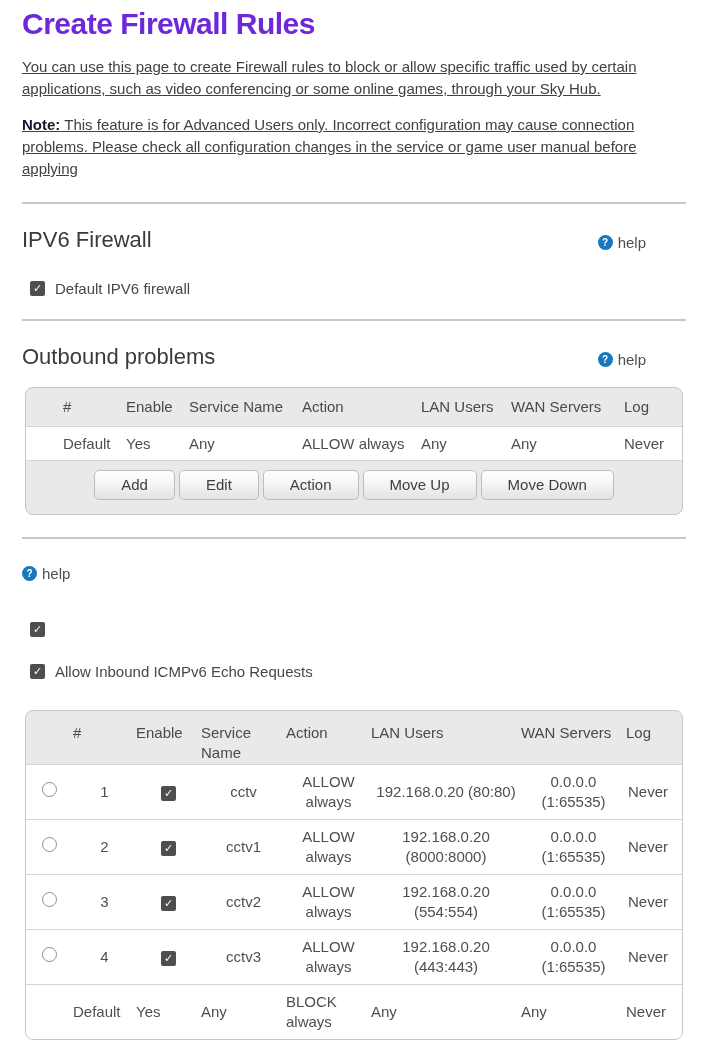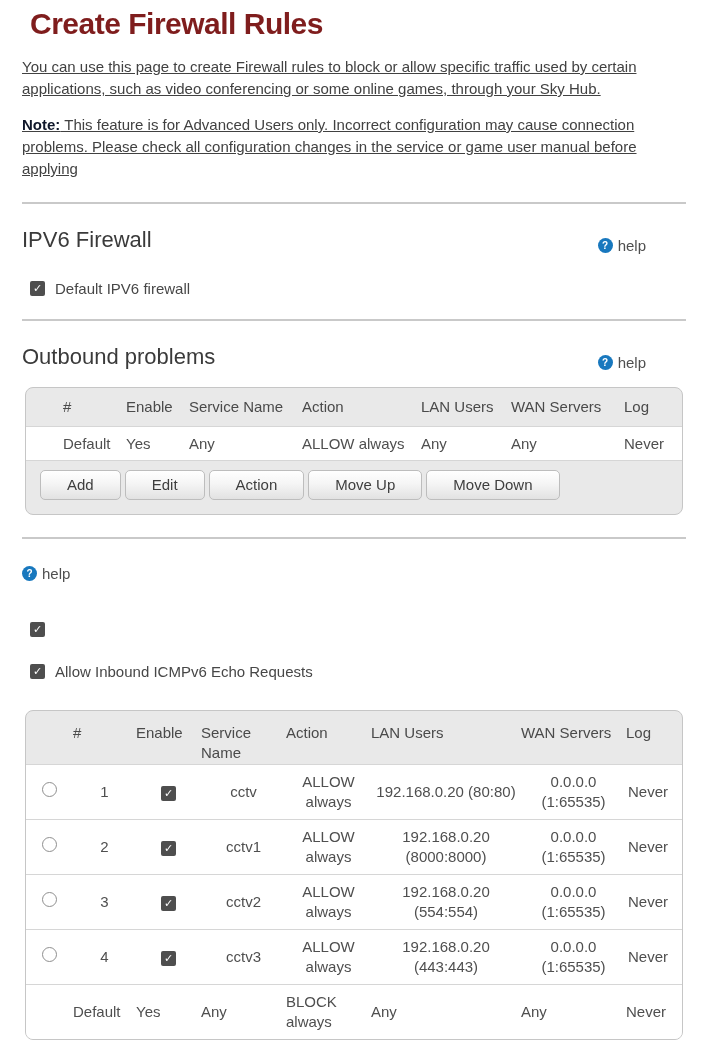--- a/index.html
+++ b/index.html
@@ -6,37 +6,37 @@
   html, body { margin: 0; padding: 0; }
   body {
     width: 708px; height: 1060px; overflow: hidden;
     background: #ffffff;
     font-family: "Liberation Sans", sans-serif;
     color: #424242;
   }
   .page { padding: 6px 22px 0 22px; }
 
   h1 {
-    margin: 0 0 14px 8px;
+    margin: 0 0 14px 0;
     font-size: 30px; line-height: 36px; font-weight: bold;
-    color: #7f1d1d; letter-spacing: -0.5px;
+    color: #6d28d9; letter-spacing: -0.5px;
   }
   p.body-text {
     margin: 0 0 14px 0; max-width: 642px;
     font-size: 15px; line-height: 22px; color: #414141; text-decoration: underline;
   }
   p.body-text .note-label { font-weight: bold; color: #0f172a; }
 
   hr.divider {
     border: none; border-top: 2px solid #c9c9c9;
     margin: 22px 0 0 0;
   }
 
   .section-head {
-    display: flex; justify-content: space-between; align-items: flex-end;
+    display: flex; justify-content: space-between; align-items: center;
     margin-top: 22px;
   }
   h2 {
     margin: 0; font-size: 22px; line-height: 28px;
     font-weight: normal; color: #3a3a3a;
   }
   .help {
     display: inline-flex; align-items: center; gap: 5px;
     margin: 4px 40px 0 0;
     font-size: 15px; color: #4f4f4f; text-decoration: none; cursor: pointer;
@@ -77,21 +77,21 @@
   table { border-collapse: collapse; width: 100%; table-layout: fixed; font-size: 15px; }
   th { font-weight: normal; color: #4a4a4a; text-align: left; padding: 0; }
   td { color: #4f4f4f; padding: 0; }
 
   
   .outbound-table th { height: 38px; vertical-align: middle; }
   .outbound-table tbody tr { background: #fff; border-top: 1px solid #d6d6d6; border-bottom: 1px solid #d6d6d6; }
   .outbound-table td { height: 34px; vertical-align: middle; }
   .outbound-table th:first-child, .outbound-table td:first-child { padding-left: 37px; }
 
-  .btn-row { display: flex; gap: 4px; padding: 9px 14px 14px 14px; }
+  .btn-row { display: flex; gap: 4px; padding: 9px 14px 14px 14px; justify-content: center; }
   .btn {
     height: 30px; padding: 0 26px;
     font-family: inherit; font-size: 15px; color: #3e3e3e;
     background: linear-gradient(to bottom, #ffffff 0%, #f5f5f5 45%, #e2e2e2 100%);
     border: 1px solid #bdbdbd; border-radius: 5px;
     cursor: pointer; white-space: nowrap;
   }
 
   
   .inbound-table th {

